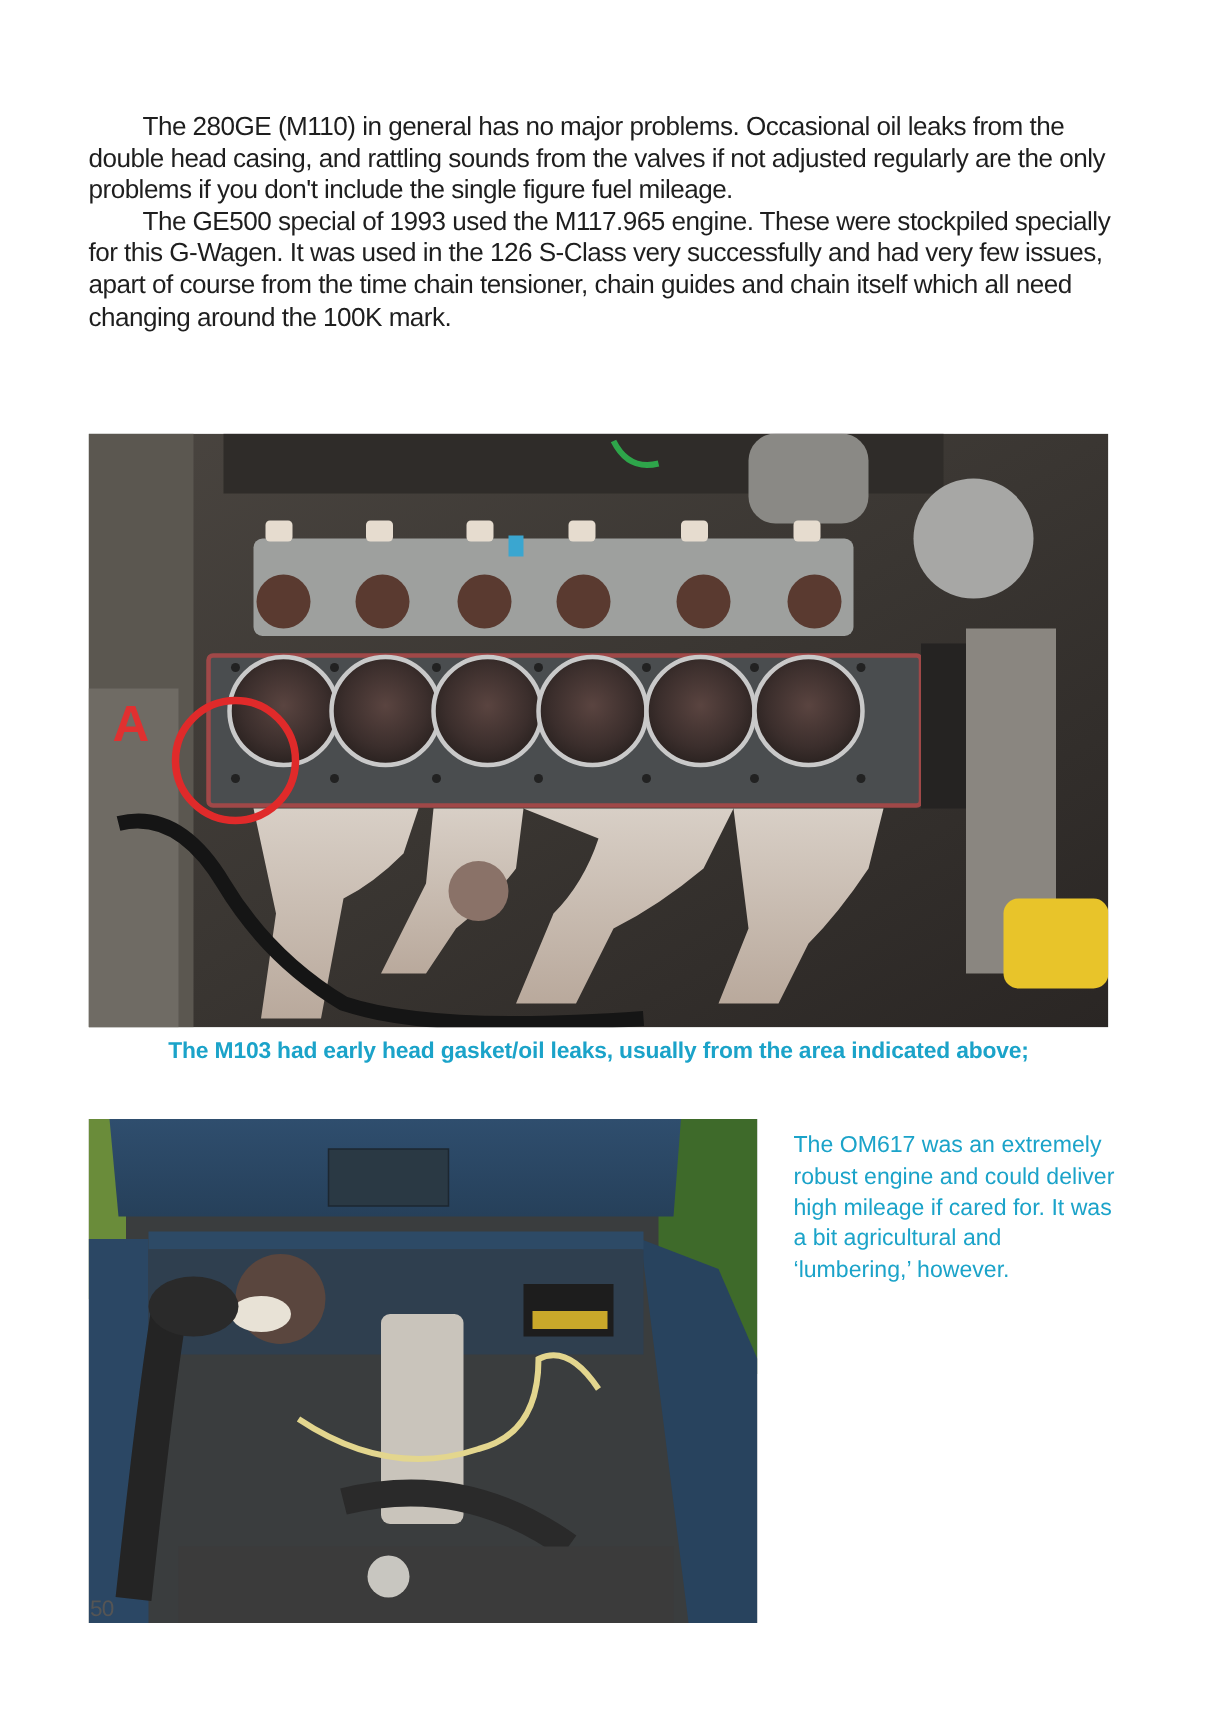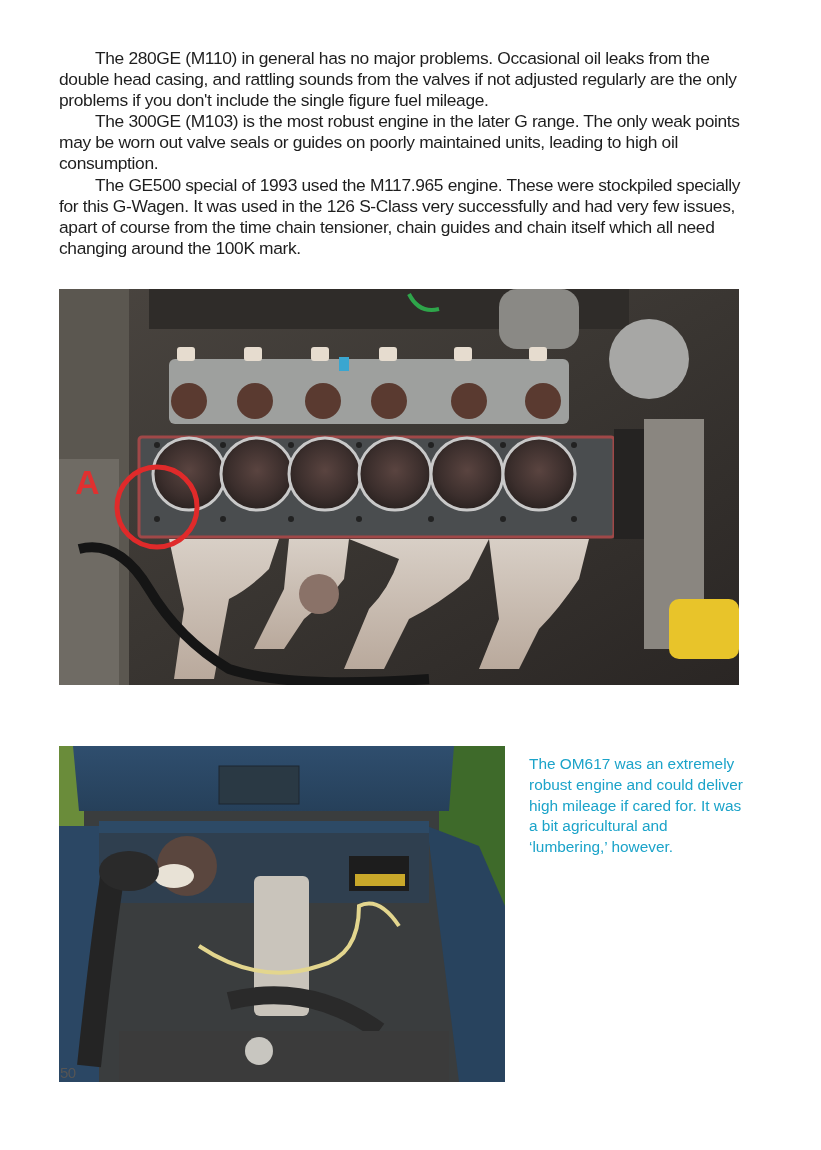--- a/index.html
+++ b/index.html
@@ -1,19 +1,19 @@
 <!DOCTYPE html>
 <html><head>
 <meta charset="utf-8">
 <style>
   html, body { margin: 0; padding: 0; background: #ffffff; }
   body { width: 821px; height: 1150px; position: relative; overflow: hidden;
          font-family: "Liberation Sans", sans-serif; color: #222; }
 
-  .body-text { position: absolute; left: 59px; top: 48px; width: 690px;
+  .body-text { position: absolute; left: 59px; top: 74px; width: 690px;
                font-size: 17.4px; line-height: 21.1px; letter-spacing: -0.35px;
                font-family: "Liberation Sans", sans-serif; color: #1e1e1e; }
   .body-text p { margin: 0; text-indent: 36px; }
 
   .photo { position: absolute; overflow: hidden; }
   .photo svg { display: block; width: 100%; height: 100%; }
 
   #photo-m103 { left: 59px; top: 289px; width: 680px; height: 396px; }
   #photo-om617 { left: 59px; top: 746px; width: 446px; height: 336px; }
 
@@ -23,21 +23,20 @@
   .caption-side { position: absolute; left: 529px; top: 754px; width: 220px;
                   color: #1ba3c9; font-weight: normal; font-size: 15.4px; line-height: 20.8px; }
   .page-number { position: absolute; left: 60px; top: 1064px; font-size: 15px;
                  color: #555; letter-spacing: -0.5px; }
 </style>
 </head>
 <body>
 
 <div class="body-text">
   <p>The 280GE (M110) in general has no major problems. Occasional oil leaks from the double head casing, and rattling sounds from the valves if not adjusted regularly are the only problems if you don't include the single figure fuel mileage.</p>
-  <p>The 300GE (M103) is the most robust engine in the later G range. The only weak points may be worn out valve seals or guides on poorly maintained units, leading to high oil consumption.</p>
   <p>The GE500 special of 1993 used the M117.965 engine. These were stockpiled specially for this G-Wagen. It was used in the 126 S-Class very successfully and had very few issues, apart of course from the time chain tensioner, chain guides and chain itself which all need changing around the 100K mark.</p>
 </div>
 
 <div class="photo" id="photo-m103">
   <svg viewBox="0 0 680 396" preserveAspectRatio="none">
     <defs>
       <linearGradient id="bg1" x1="0" y1="0" x2="1" y2="1">
         <stop offset="0" stop-color="#4a4540"></stop>
         <stop offset="0.5" stop-color="#3a3632"></stop>
         <stop offset="1" stop-color="#2a2624"></stop>
@@ -120,20 +119,21 @@
     <path d="M20 260 q40 -10 70 40 q30 50 80 80 q60 20 200 10" stroke="#151515" stroke-width="10" fill="none"></path>
 
     <rect x="610" y="310" width="70" height="60" rx="10" fill="#e8c42a"></rect>
 
     <circle cx="98" cy="218" r="40" fill="none" stroke="#e02a2a" stroke-width="5"></circle>
     <text x="16" y="205" font-family="Liberation Sans, sans-serif" font-weight="bold" font-size="34" fill="#e03030">A</text>
   </svg>
 </div>
 
 <div class="caption-center">
+  <div>The M103 had early head gasket/oil leaks, usually from the area indicated above;</div>
 </div>
 
 <div class="photo" id="photo-om617">
   <svg viewBox="0 0 446 336" preserveAspectRatio="none">
     <defs>
       <linearGradient id="hood" x1="0" y1="0" x2="0" y2="1">
         <stop offset="0" stop-color="#2f4e6e"></stop>
         <stop offset="1" stop-color="#26405a"></stop>
       </linearGradient>
     </defs>

